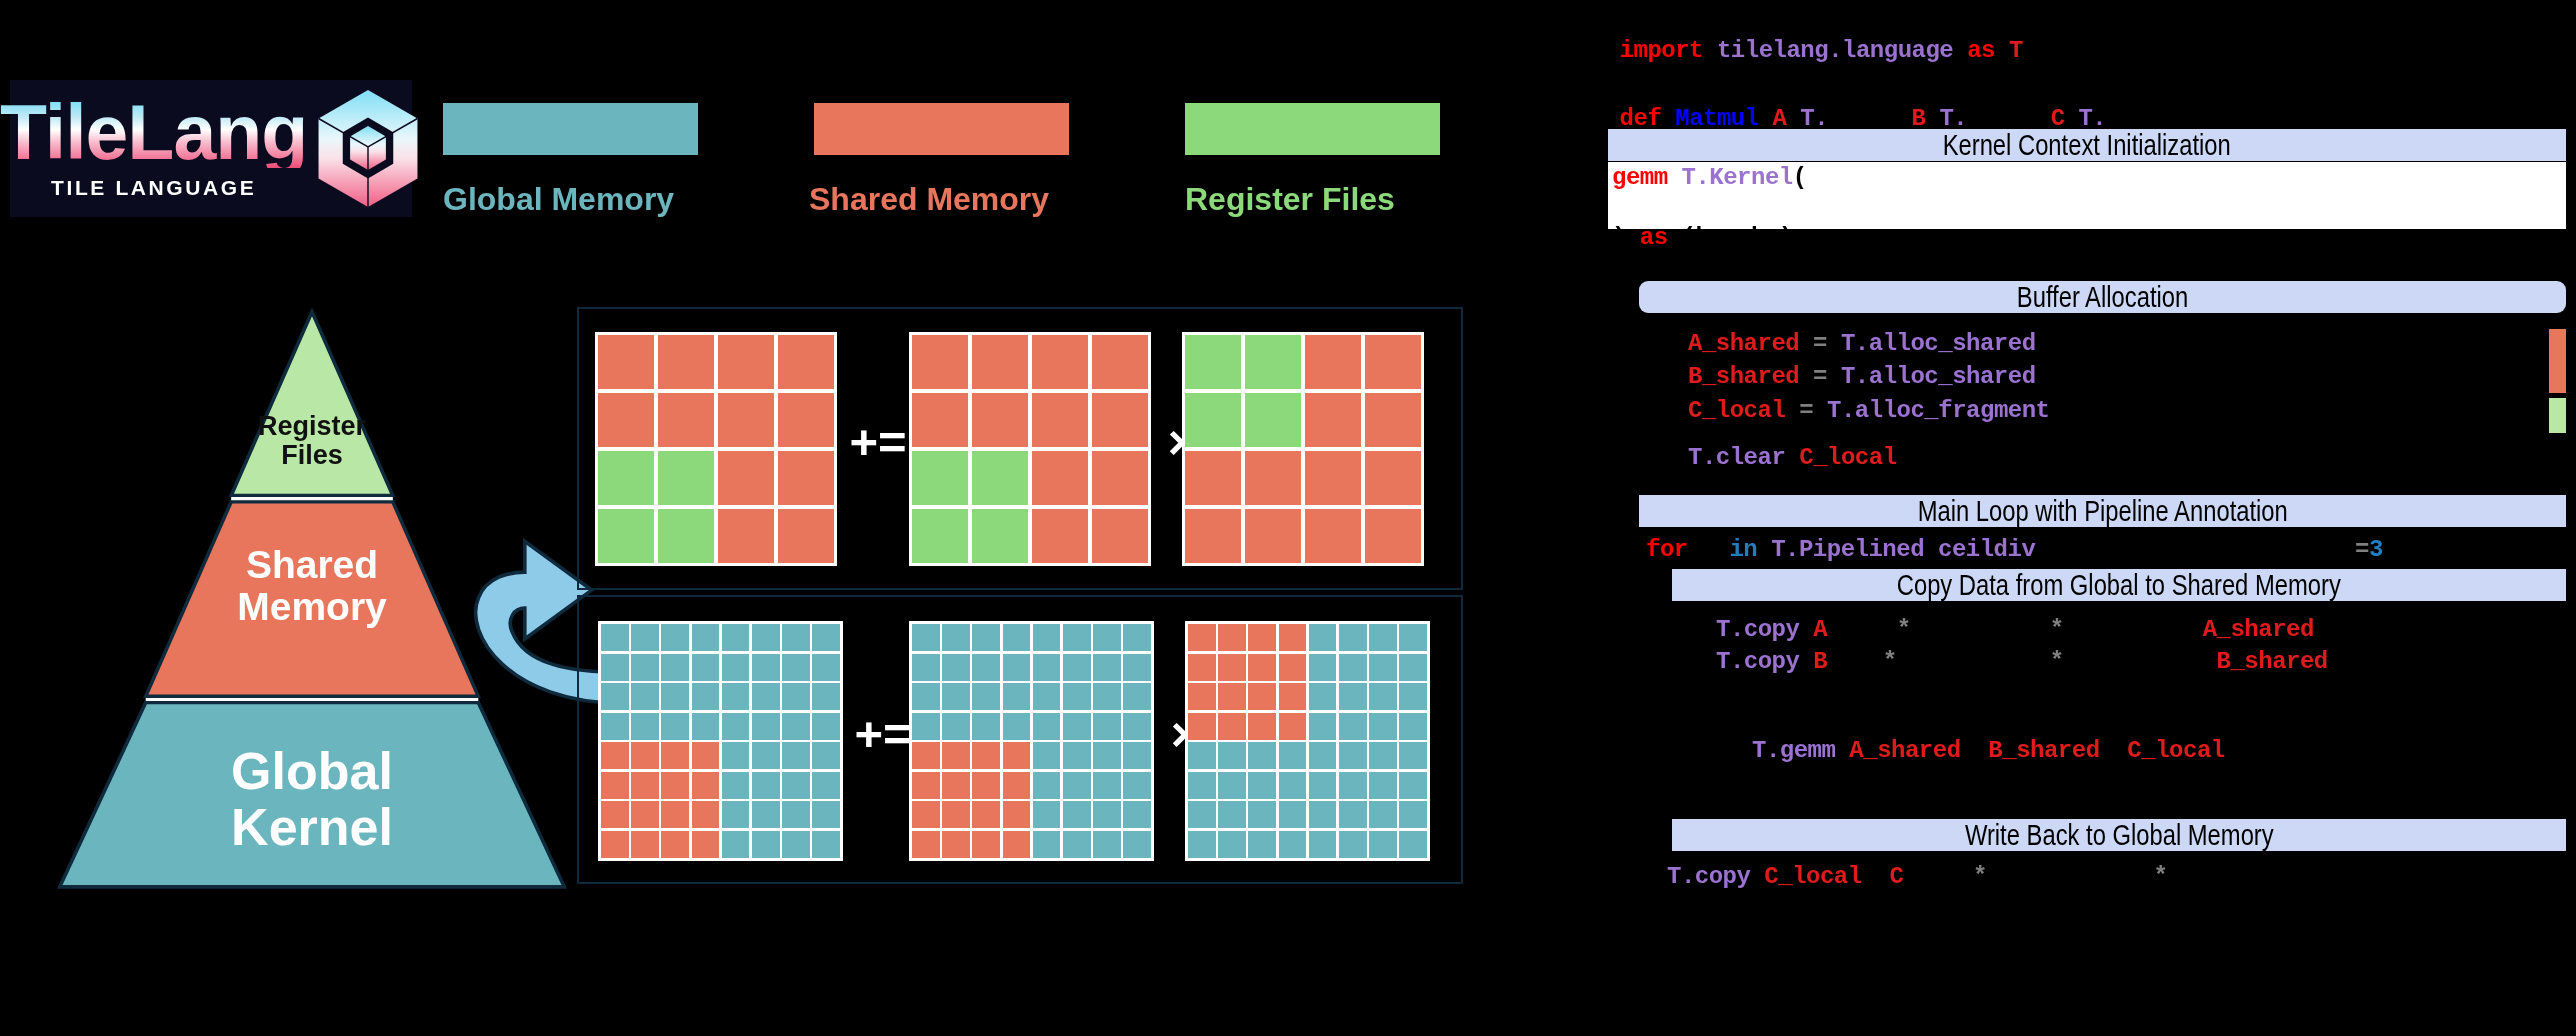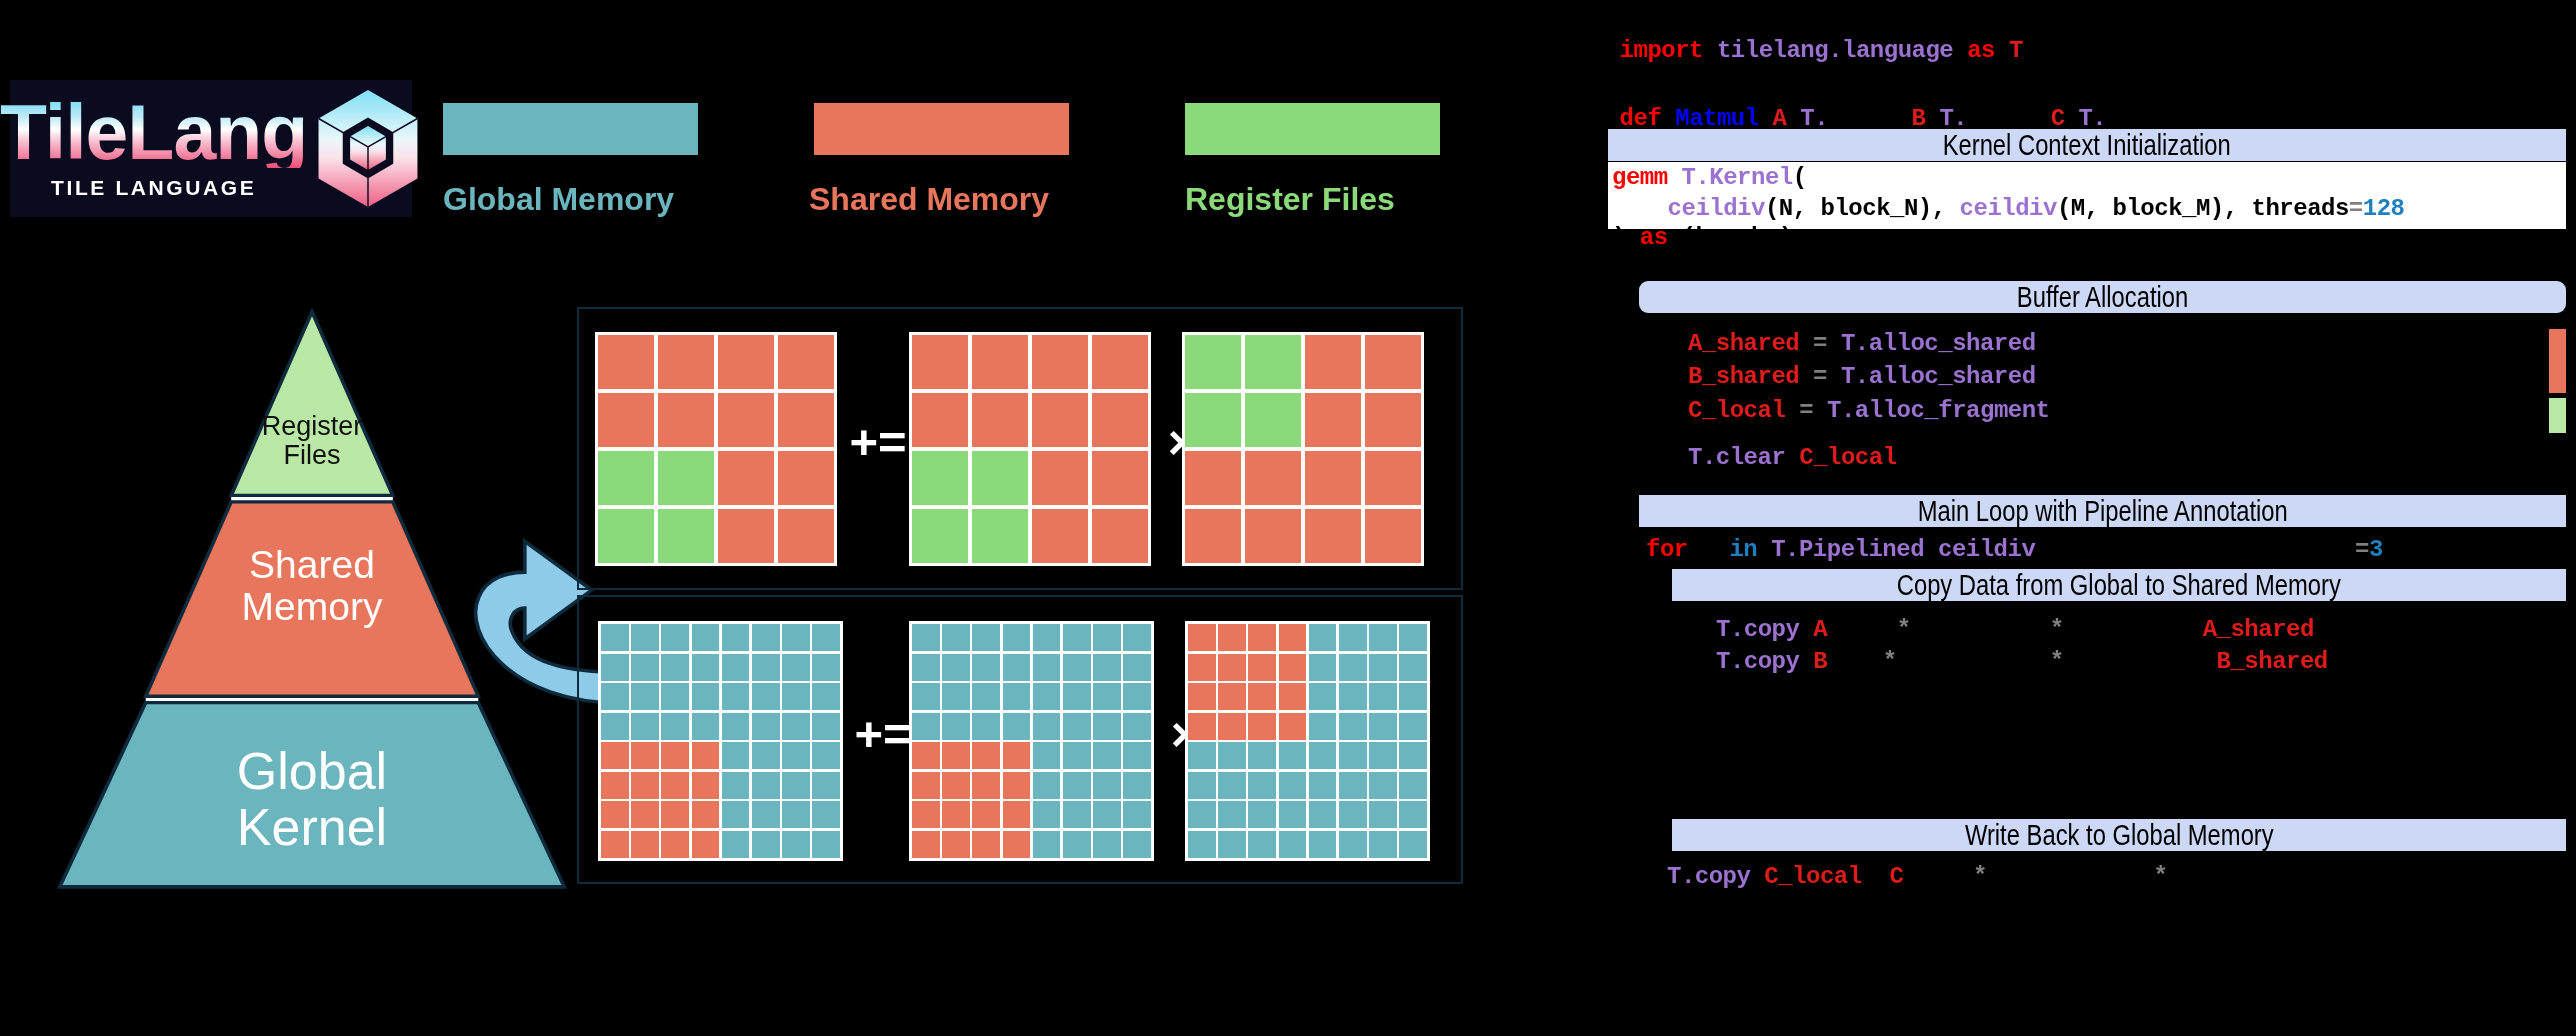--- a/index.html
+++ b/index.html
@@ -15,21 +15,21 @@
         -webkit-background-clip:text;background-clip:text;color:transparent;}
   #logo .sub{font-size:21px;letter-spacing:2.6px;color:#fff;font-weight:600;margin-top:7.2px;text-align:center;}
   #logo .cubewrap{width:108px;height:121px;}
 
   
   .lg-sw{height:52px;}
   .lg-lb{font-size:32px;font-weight:700;line-height:1;}
 
   
   #pyramid{left:52px;top:304px;width:520px;height:587px;}
-  .tri-lbl{position:absolute;width:100%;text-align:center;color:#fff;font-weight:400;line-height:1.07;}
+  .tri-lbl{position:absolute;width:100%;text-align:center;color:#fff;font-weight:700;line-height:1.07;}
 
   
   .mbox{border:2.6px solid #0e2a3c;box-sizing:border-box;}
   .grid{display:grid;background:#ffffff;padding:3.1px;gap:4.1px;box-sizing:border-box;}
   .cell{width:100%;height:100%;}
   .op{position:absolute;color:#fff;font-weight:700;line-height:.85;text-align:center;}
 
   
   #code{left:1551px;top:0px;width:1150px;height:1037px;
         font-family:"Liberation Mono",monospace;font-weight:700;}
@@ -376,21 +376,20 @@
 
   <div class="ln" style="left:13px;top:78px;">
     <span class="kw">def</span><span class="fn"> Matmul</span><span class="var"> A</span><span class="mod"> T.</span><span class="var">      B</span><span class="mod"> T.</span><span class="var">      C</span><span class="mod"> T.</span>
   </div>
 
   <div class="hdr" style="left:57px;top:129px;width:958px;height:32px;">
     <span>Kernel Context Initialization</span>
     </div>
   <div id="kcbox" style="left:57px;top:162px;width:958px;height:67px;"></div>
   <div class="ln" style="left:61px;top:164px;"><span class="kw">gemm</span><span class="mod"> T.Kernel</span><span class="blk">(</span></div>
-  <div class="ln" style="left:61px;top:195px;"><span class="mod">    ceildiv</span><span class="blk">(N, block_N), </span><span class="mod">ceildiv</span><span class="blk">(M, block_M), threads</span><span class="op2">=</span><span class="num">128</span></div>
   <div class="ln" style="left:61px;top:224px;"><span class="blk">) </span><span class="kw">as</span><span class="blk"> (bx, by):</span></div>
 
   <div class="hdr" style="left:88px;top:281px;width:927px;height:32px;border-radius:9px;">
     <span>Buffer Allocation</span>
     </div>
   <div class="ln" style="left:137px;top:330px;"><span class="var">A_shared</span><span class="op2"> = </span><span class="mod">T.alloc_shared</span></div>
   <div class="ln" style="left:137px;top:363px;"><span class="var">B_shared</span><span class="op2"> = </span><span class="mod">T.alloc_shared</span></div>
   <div class="ln" style="left:137px;top:397px;"><span class="var">C_local</span><span class="op2"> = </span><span class="mod">T.alloc_fragment</span></div>
   <div class="ln" style="left:137px;top:444px;"><span class="mod">T.clear</span><span class="var"> C_local</span></div>
   <div class="vbar" style="left:998px;top:329px;width:17px;height:64px;background:#E8765C;"></div>
@@ -400,19 +399,20 @@
     <span>Main Loop with Pipeline Annotation</span>
     </div>
   <div class="ln" style="left:95px;top:536px;"><span class="kw">for</span><span class="blk">   </span><span class="num">in</span><span class="mod"> T.Pipelined ceildiv</span><span class="blk">                       </span><span class="op2">=</span><span class="num">3</span></div>
 
   <div class="hdr" style="left:121px;top:569px;width:894px;height:32px;">
     <span>Copy Data from Global to Shared Memory</span>
     </div>
   <div class="ln" style="left:165px;top:616px;"><span class="mod">T.copy</span><span class="var"> A</span><span class="blk">     </span><span class="op2">*</span><span class="blk">          </span><span class="op2">*</span><span class="blk">          </span><span class="var">A_shared</span></div>
   <div class="ln" style="left:165px;top:648px;"><span class="mod">T.copy</span><span class="var"> B</span><span class="blk">    </span><span class="op2">*</span><span class="blk">           </span><span class="op2">*</span><span class="blk">           </span><span class="var">B_shared</span></div>
 
+  <div class="ln" style="left:201px;top:737px;"><span class="mod">T.gemm</span><span class="var"> A_shared  B_shared  C_local</span></div>
 
   <div class="hdr" style="left:121px;top:819px;width:894px;height:32px;">
     <span>Write Back to Global Memory</span>
     </div>
   <div class="ln" style="left:116px;top:863px;"><span class="mod">T.copy</span><span class="var"> C_local  C</span><span class="blk">     </span><span class="op2">*</span><span class="blk">            </span><span class="op2">*</span></div>
 </div>
 
 
 </body></html>

